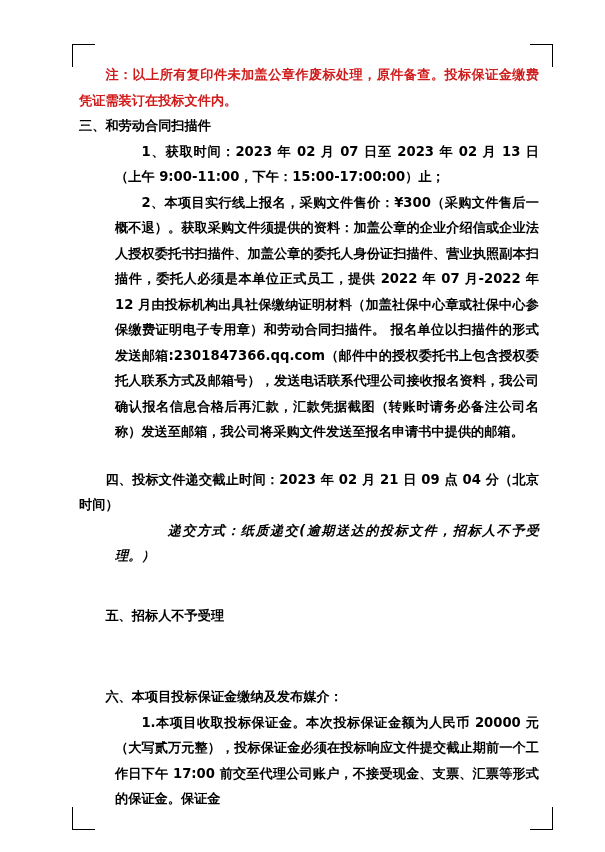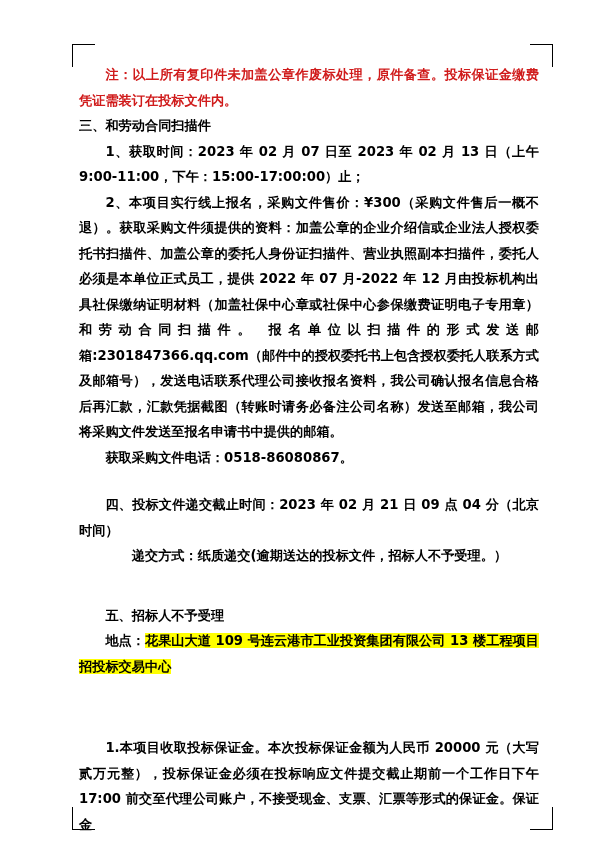--- a/index.html
+++ b/index.html
@@ -45,69 +45,67 @@
     color: #000;
     text-align: justify;
     text-justify: inter-ideograph;
   }
   .p {
     margin: 0;
     font-weight: bold;
   }
   .p.body {
     font-weight: bold;
+    margin-left: 36px;
   }
   .indent2 { text-indent: 2em; }
   .note {
     color: #d01b1b;
     font-weight: bold;
   }
   .hl {
     background: #ffff00;
   }
   .gap-md { height: 22px; }
   .gap-lg { height: 34px; }
-  .center-ish { text-indent: 4em; }
+  .center-ish { text-indent: 4em; font-style: italic; }
 </style>
 </head>
 <body>
 
 <div class="page">
   <div class="crop tl"></div>
   <div class="crop tr"></div>
   <div class="crop bl"></div>
   <div class="crop br"></div>
 
   <div class="content">
 
     <p class="p note indent2">注：以上所有复印件未加盖公章作废标处理，原件备查。投标保证金缴费凭证需装订在投标文件内。</p>
 
     <p class="p">三、和劳动合同扫描件</p>
 
     <p class="p body indent2">1、获取时间：2023 年 02 月 07 日至 2023 年 02 月 13 日（上午 9:00-11:00，下午：15:00-17:00:00）止；</p>
 
     <p class="p body indent2">2、本项目实行线上报名，采购文件售价：¥300（采购文件售后一概不退）。获取采购文件须提供的资料：加盖公章的企业介绍信或企业法人授权委托书扫描件、加盖公章的委托人身份证扫描件、营业执照副本扫描件，委托人必须是本单位正式员工，提供 2022 年 07 月-2022 年 12 月由投标机构出具社保缴纳证明材料（加盖社保中心章或社保中心参保缴费证明电子专用章）和劳动合同扫描件。 报名单位以扫描件的形式发送邮箱:2301847366.qq.com（邮件中的授权委托书上包含授权委托人联系方式及邮箱号），发送电话联系代理公司接收报名资料，我公司确认报名信息合格后再汇款，汇款凭据截图（转账时请务必备注公司名称）发送至邮箱，我公司将采购文件发送至报名申请书中提供的邮箱。</p>
 
-    <p class="p body indent2">获取采购文件电话：0518-86080867。</p>
 
     <div class="gap-md"></div>
 
     <p class="p indent2">四、投标文件递交截止时间：2023 年 02 月 21 日 09 点 04 分（北京时间）</p>
 
     <p class="p body center-ish">递交方式：纸质递交(逾期送达的投标文件，招标人不予受理。）</p>
 
     <div class="gap-lg"></div>
 
     <p class="p indent2">五、招标人不予受理</p>
 
 
-    <p class="p body indent2">
-      <span>地点：</span><span class="hl">花果山大道 109 号连云港市工业投资集团有限公司 13 楼工程项目招投标交易中心</span>
-    </p>
 
     <div class="gap-lg"></div>
     <div class="gap-md"></div>
 
+    <p class="p indent2">六、本项目投标保证金缴纳及发布媒介：</p>
 
     <p class="p body indent2">1.本项目收取投标保证金。本次投标保证金额为人民币 20000 元（大写贰万元整），投标保证金必须在投标响应文件提交截止期前一个工作日下午 17:00 前交至代理公司账户，不接受现金、支票、汇票等形式的保证金。保证金</p>
 
   </div>
 </div>
 
 </body></html>

